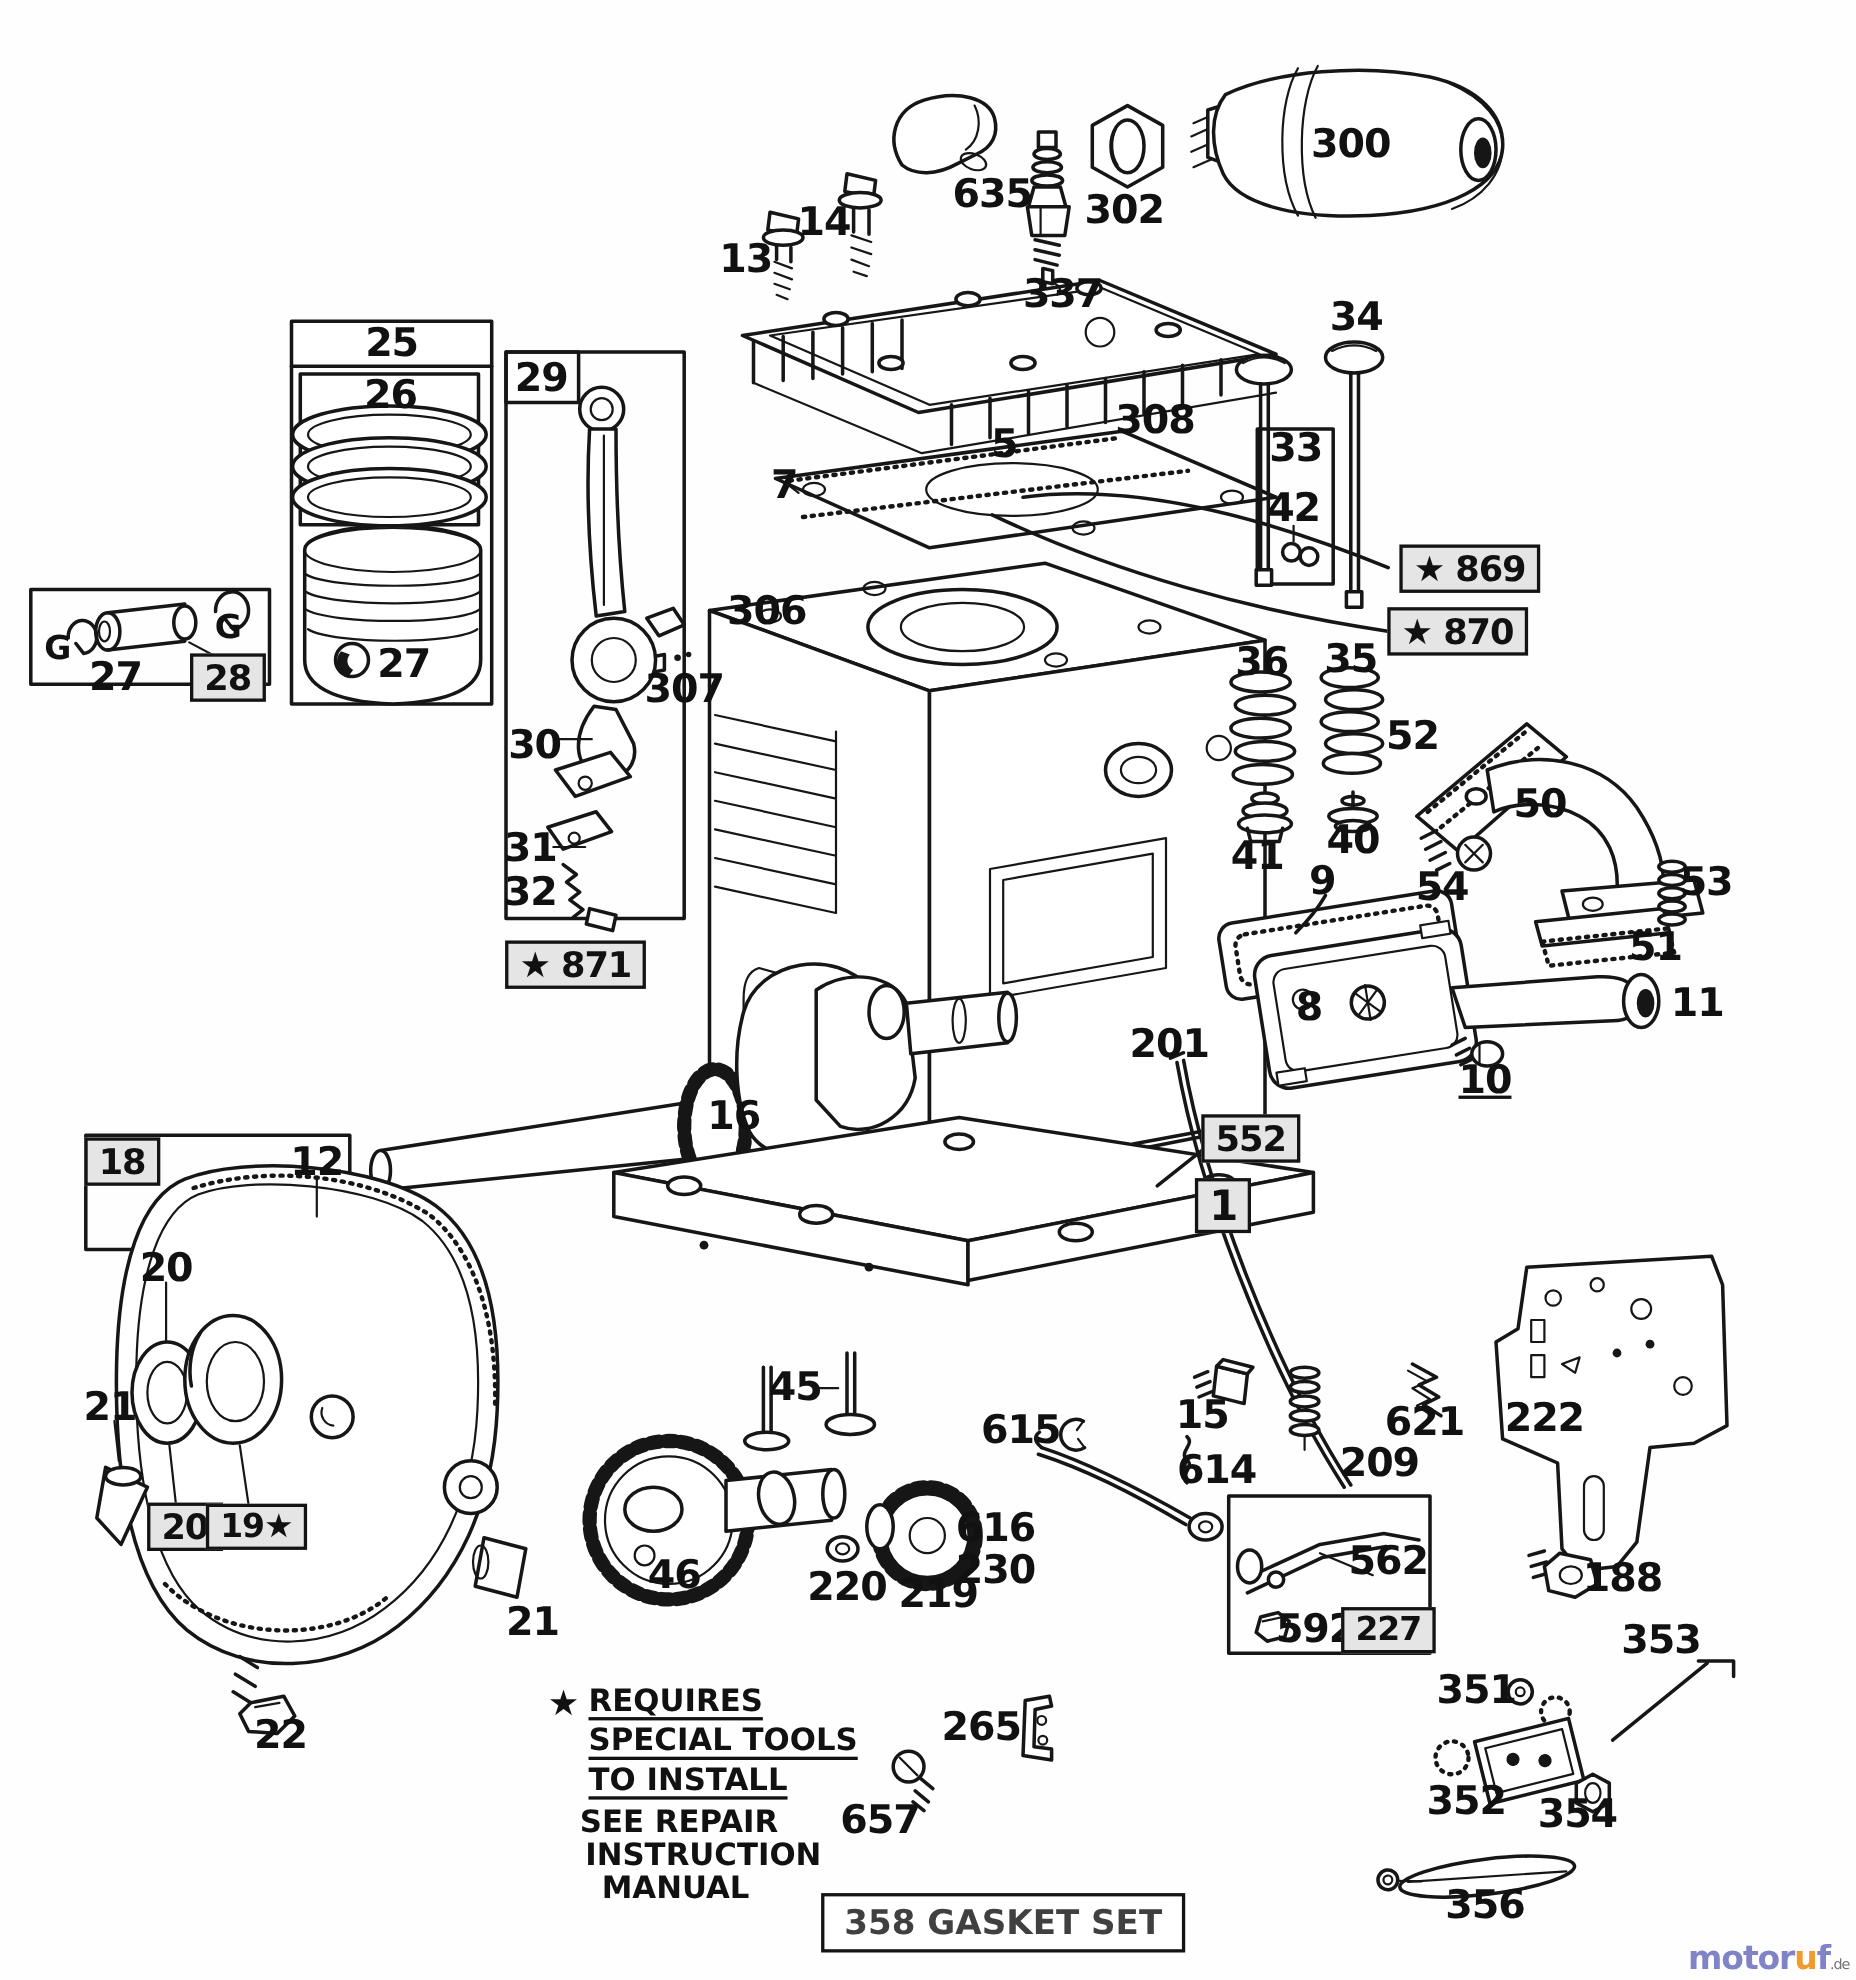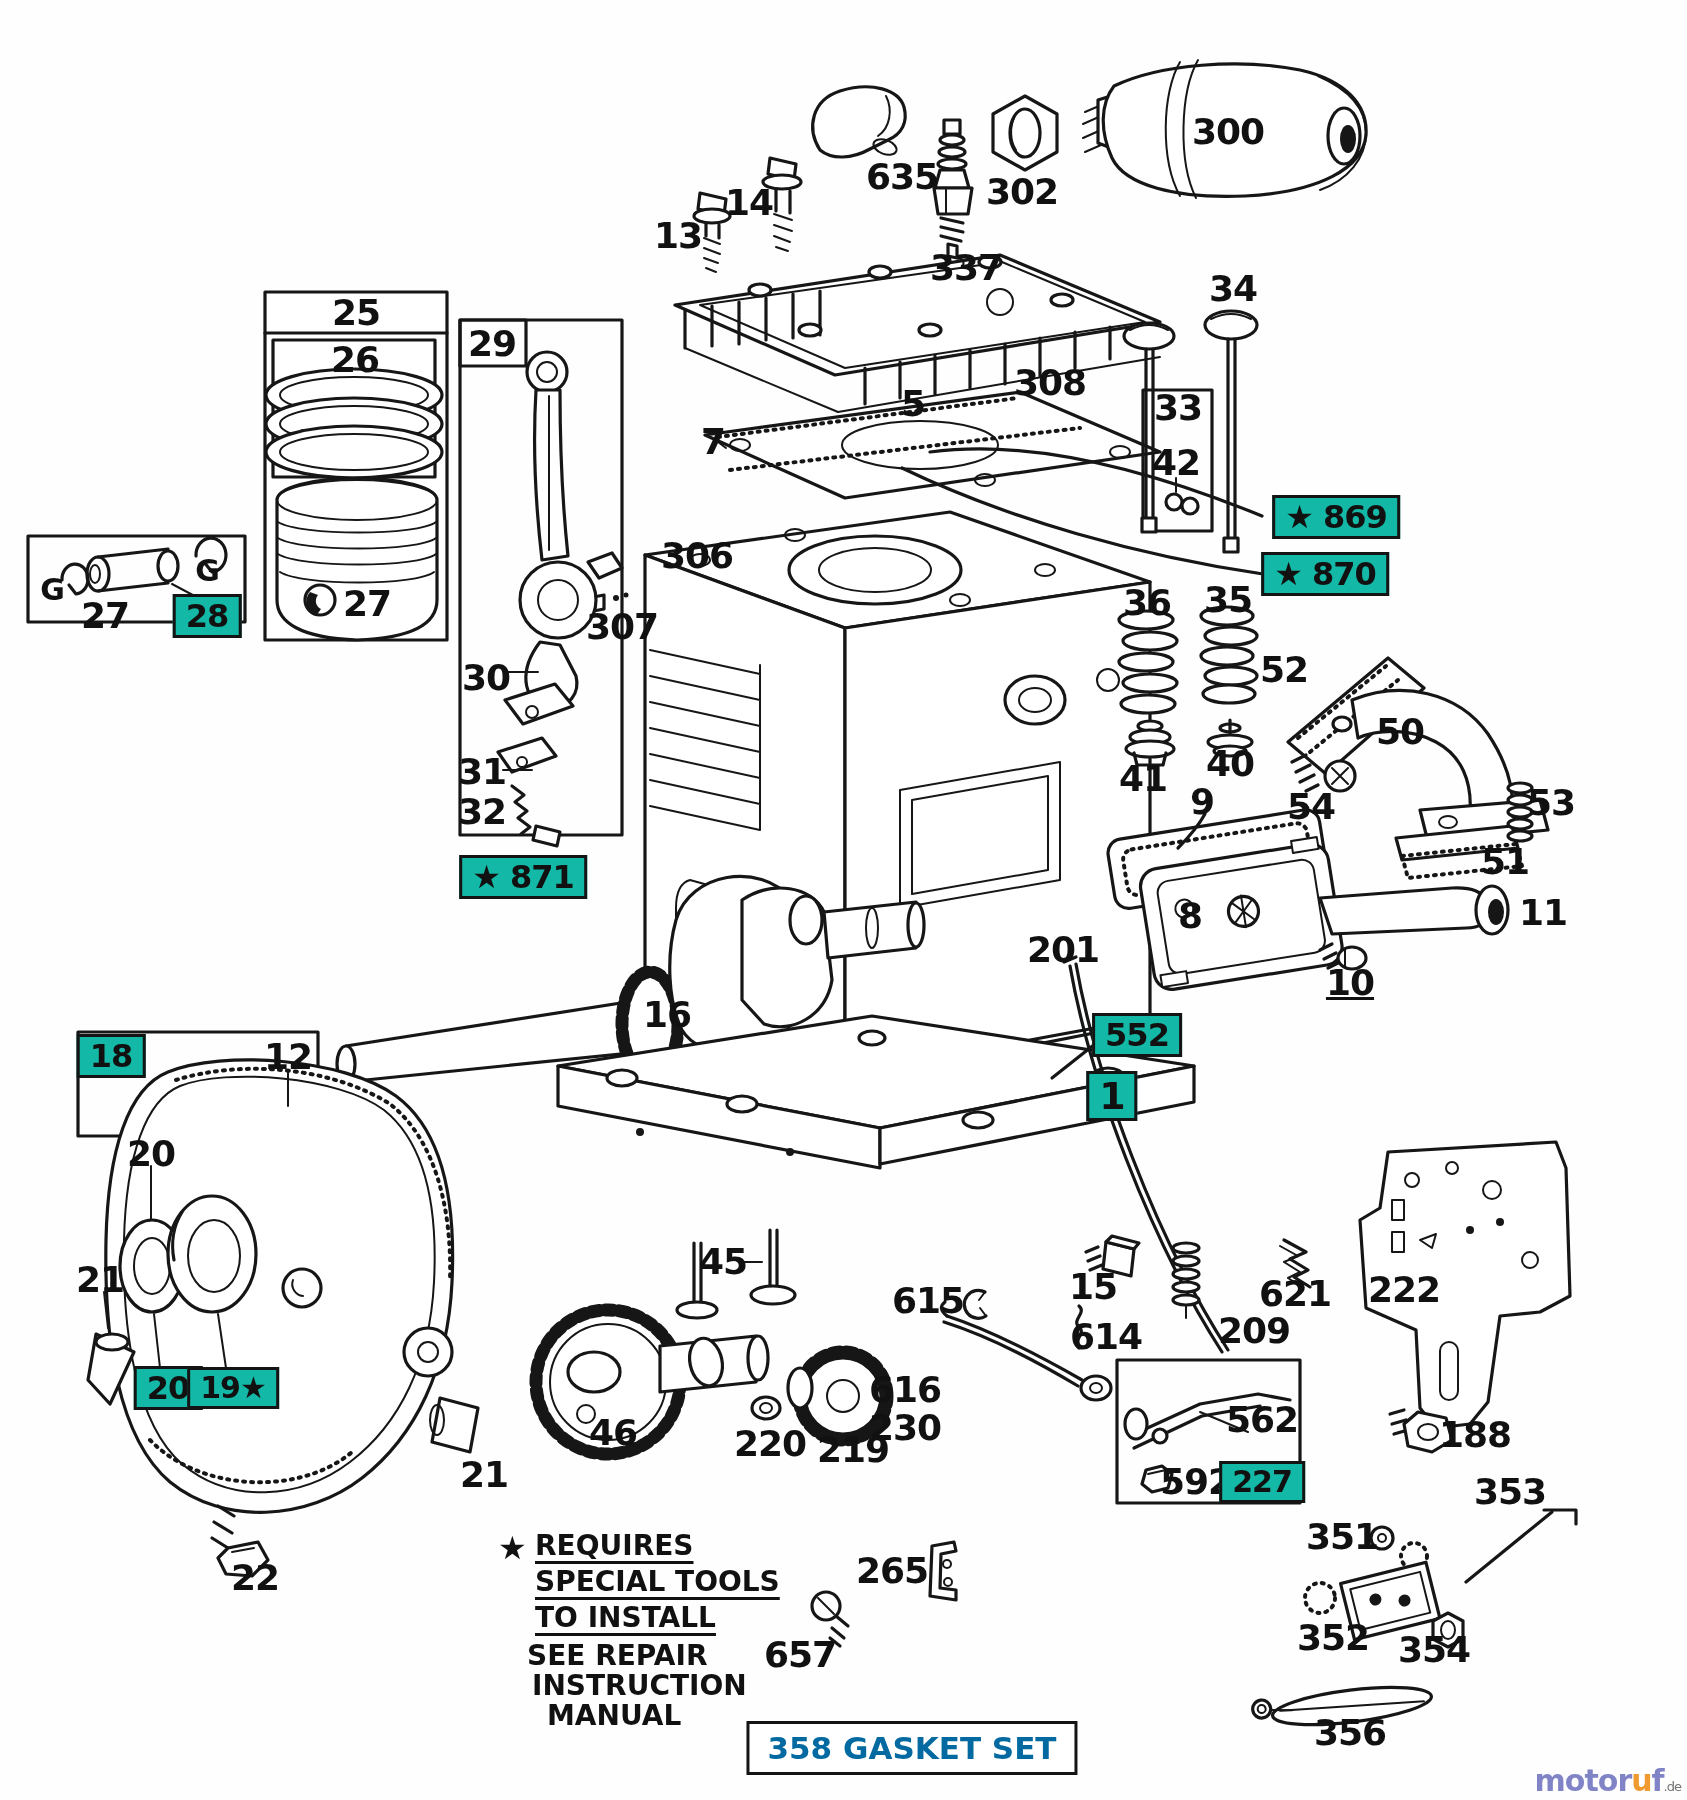--- a/index.html
+++ b/index.html
@@ -9,28 +9,28 @@
   #art path,#art ellipse,#art circle,#art rect,#art polygon,#art line{
       stroke:#161616;stroke-width:3.2;fill:none;stroke-linecap:round;stroke-linejoin:round;}
   #art .w{fill:#fff;}
   #art .b{fill:#161616;stroke:none;}
   #art .tn{stroke-width:2;}
   #art .sp{stroke-dasharray:2 6;stroke-width:4;}
   #art .th{stroke-dasharray:8 6;stroke-width:13;}
   #label-layer{position:absolute;left:0;top:0;width:100%;height:100%;}
   .label{position:absolute;transform:translate(-50%,-50%);font-weight:700;font-size:36px;
          color:#111;letter-spacing:-1px;white-space:nowrap;line-height:1;}
-  .label.boxed{background:#14b8a6;border:3.5px solid #141414;padding:3px 10px;}
+  .label.boxed{background:#e5e5e5;border:3.5px solid #141414;padding:3px 10px;}
   .nl{position:absolute;font-weight:700;font-size:28px;color:#111;white-space:nowrap;
       letter-spacing:0px;line-height:1;}
   .ul{text-decoration:underline;text-decoration-thickness:3px;text-underline-offset:6px;}
   #note-star{position:absolute;left:498px;top:1532px;font-size:32px;font-weight:700;}
   #gasket-box{position:absolute;left:912px;top:1748px;transform:translate(-50%,-50%);
       font-weight:700;font-size:31px;background:#fff;border:3.5px solid #141414;
-      padding:6px 18px;white-space:nowrap;color:#0369a1;}
+      padding:6px 18px;white-space:nowrap;color:#404040;}
   #watermark{position:absolute;right:6px;bottom:2px;font-weight:700;font-size:30px;
       letter-spacing:-1px;}
   #watermark .pre,#watermark .post{color:#8084c7;}
   #watermark .acc{color:#f09a2f;}
   #watermark .tld{color:#737373;font-size:13px;font-weight:400;}
 </style>
 </head>
 <body>
 
 <div id="stage">

